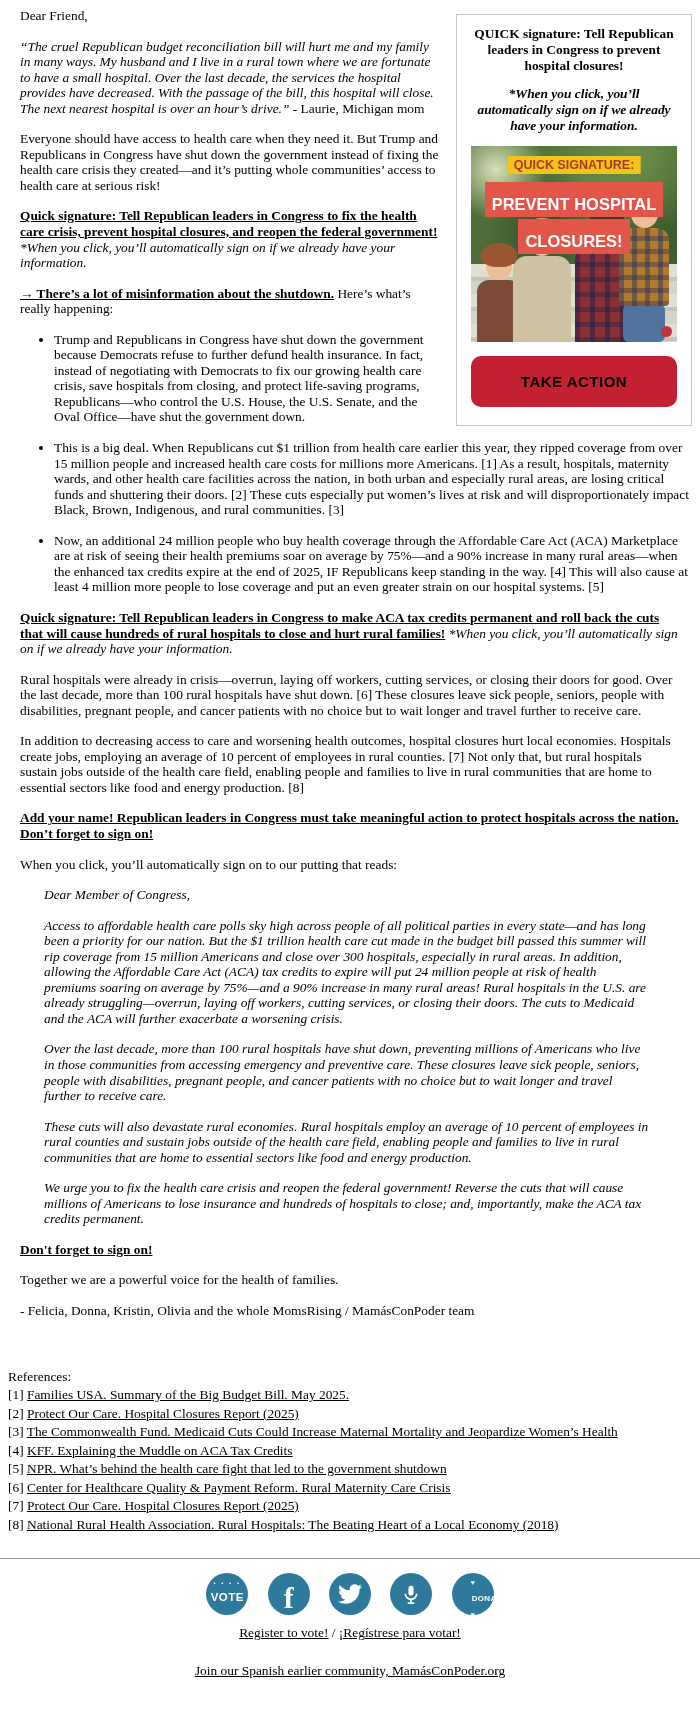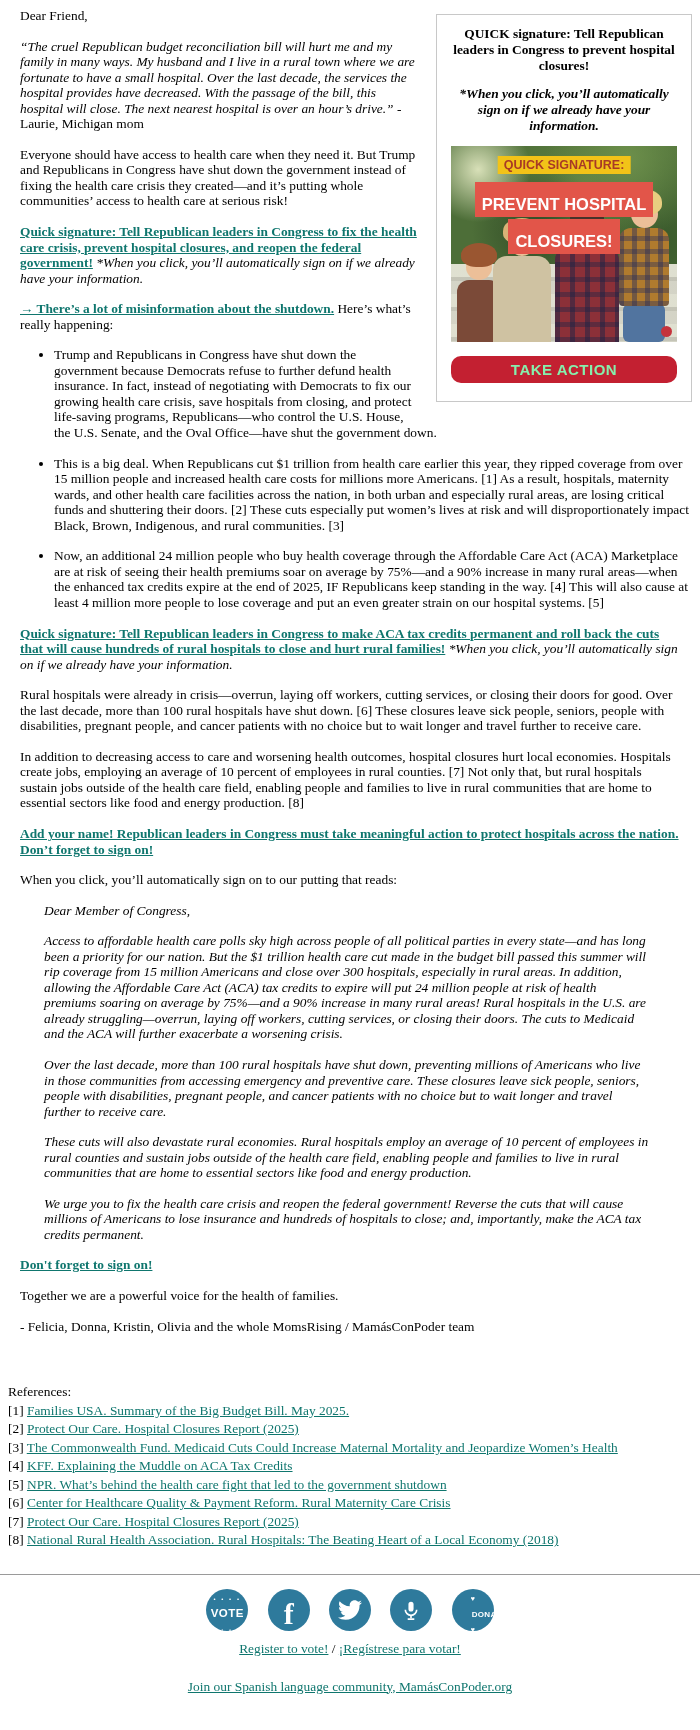--- a/index.html
+++ b/index.html
@@ -1,24 +1,24 @@
 <!DOCTYPE html>
 <html><head>
 <meta charset="utf-8">
 <style>
   html,body{margin:0;padding:0;background:#fff;}
   .page{width:700px;min-height:1730px;box-sizing:border-box;padding:8px 8px 24px;
         font-family:"Liberation Serif","DejaVu Serif",serif;font-size:13.4px;color:#000;line-height:1.16;}
   p{margin:0 12px 15px;}
   .i{font-style:italic;}
-  .lnk{color:#0f766e;text-decoration:underline;cursor:pointer;}
+  .lnk{color:#000000;text-decoration:underline;cursor:pointer;}
   .lnk-b{font-weight:bold;}
 
   
-  .action-box{float:right;width:256px;box-sizing:border-box;border:1px solid #c8c8c8;background:#fff;
+  .action-box{float:right;width:236px;box-sizing:border-box;border:1px solid #c8c8c8;background:#fff;
               padding:11px 14px 16px;margin:6px 0 12px 14px;text-align:center;}
   .action-box .hd{font-weight:bold;margin:0 0 13px;line-height:1.18;}
   .action-box .nt{font-weight:bold;font-style:italic;margin:0 0 12px;line-height:1.18;}
   .photo{position:relative;height:196px;overflow:hidden;cursor:pointer;
          background-color:#4d6e38;
          background-image:
            radial-gradient(circle at 12% 12%, #d8e0b8 0, rgba(216,224,184,0) 20%),
            radial-gradient(circle at 78% 6%, #6c8f4b 0, rgba(108,143,75,0) 32%),
            radial-gradient(circle at 38% 42%, #2f4a26 0, rgba(47,74,38,0) 36%),
            radial-gradient(circle at 92% 48%, #3a5a2c 0, rgba(58,90,44,0) 40%),
@@ -43,22 +43,22 @@
                         repeating-linear-gradient(0deg,rgba(25,35,70,.4) 0 5px,transparent 5px 15px);}
   .dad::before{content:"";position:absolute;top:-32px;left:18px;width:29px;height:32px;border-radius:50%;background:#e8b78e;}
   .dad::after{content:"";position:absolute;top:-39px;left:15px;width:34px;height:22px;border-radius:50% 50% 30% 30%;background:#46332a;}
   .boy{right:8px;bottom:36px;width:50px;height:78px;border-radius:12px 12px 4px 4px;background-color:#b07b2e;
        background-image:repeating-linear-gradient(90deg,rgba(40,45,90,.45) 0 5px,transparent 5px 13px),
                         repeating-linear-gradient(0deg,rgba(40,45,90,.4) 0 5px,transparent 5px 13px);}
   .boy::before{content:"";position:absolute;top:-28px;left:12px;width:27px;height:28px;border-radius:50%;background:#ecbf98;}
   .boy::after{content:"";position:absolute;top:-39px;left:7px;width:36px;height:26px;border-radius:50% 50% 40% 40%;background:#e8cd80;}
   .boy-legs{position:absolute;right:12px;bottom:0;width:42px;height:38px;background:#51749f;border-radius:6px;z-index:2;}
   .mbadge{position:absolute;right:5px;bottom:5px;width:11px;height:11px;border-radius:50%;background:#c5333c;z-index:5;}
-  .btn{display:block;box-sizing:border-box;margin:14px auto 2px;width:100%;background:#c32031;color:#86efac;border:none;
-       border-radius:10px;padding:5px 0;font-family:"Liberation Sans",sans-serif;font-weight:bold;font-size:15px;
+  .btn{display:block;box-sizing:border-box;margin:14px auto 2px;width:100%;background:#c32031;color:#000000;border:none;
+       border-radius:10px;padding:17px 0;font-family:"Liberation Sans",sans-serif;font-weight:bold;font-size:15px;
        letter-spacing:.5px;cursor:pointer;}
 
   
   ul.blt{margin:0 0 15px;padding-left:46px;}
   ul.blt li{margin-bottom:15px;}
   ul.blt li:last-child{margin-bottom:0;}
   .petition{margin:0 30px 0 24px;font-style:italic;}
   .refs{margin-top:50px;}
   .refs p{margin:0 0 3px;}
 
@@ -181,18 +181,18 @@
     </span>
     <span class="cicon">
       <span class="hrt">♥</span><br>
       <span class="dtx">DONATE</span><br>
       <span class="hrt">♥</span>
     </span>
   </div>
 
   <div class="flinks">
     <p><span class="lnk">Register to vote!</span><span> / </span><span class="lnk">¡Regístrese para votar!</span></p>
-    <p><span class="lnk">Join our Spanish language community, MamásConPoder.org</span></p>
+    <p><span class="lnk">Join our Spanish earlier community, MamásConPoder.org</span></p>
 
   </div>
 
   <div class="clear"></div>
 </div>
 
 </body></html>

